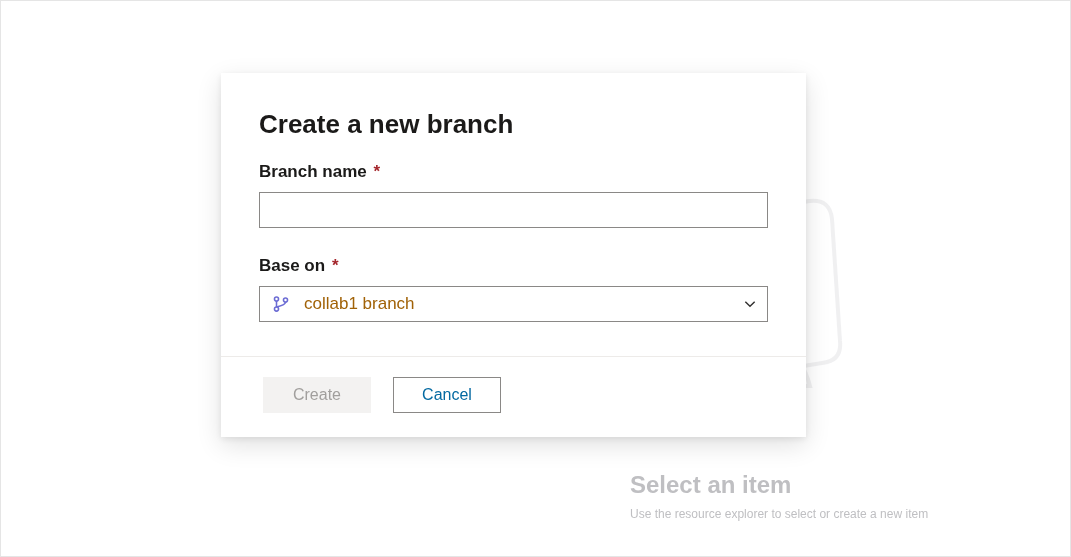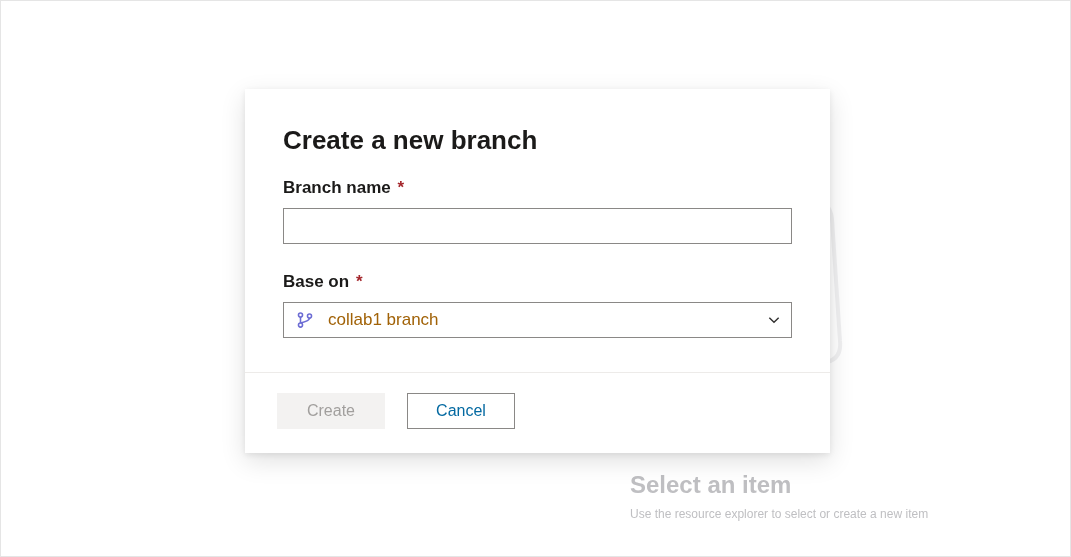--- a/index.html
+++ b/index.html
@@ -35,25 +35,24 @@
       margin-top: 20px;
     }
     .bg-sub {
       color: #bfbfc2;
       font-size: 12px;
       margin-top: 8px;
     }
     .dialog {
       position: absolute;
       left: 220px;
-      top: 88px;
+      top: 72px;
       width: 585px;
       background: #ffffff;
       box-shadow: 0 8px 24px rgba(0,0,0,0.12), 0 2px 6px rgba(0,0,0,0.08);
-      margin-left: 24px;
     }
     .dialog-body {
       padding: 36px 38px 28px 38px;
     }
     .dialog-title {
       font-size: 26px;
       font-weight: 600;
       color: #1b1a19;
       margin-bottom: 22px;
     }
@@ -98,21 +97,21 @@
       color: #a16207;
     }
     .chevron {
       width: 14px;
       height: 14px;
       color: #323130;
       flex: none;
     }
     .dialog-footer {
       border-top: 1px solid #edebe9;
-      padding: 20px 38px 24px 32px;
+      padding: 20px 38px 24px 42px;
       display: flex;
       gap: 22px;
     }
     .btn {
       height: 36px;
       padding: 0 24px;
       font-size: 16px;
       font-family: inherit;
       cursor: pointer;
       min-width: 108px;

